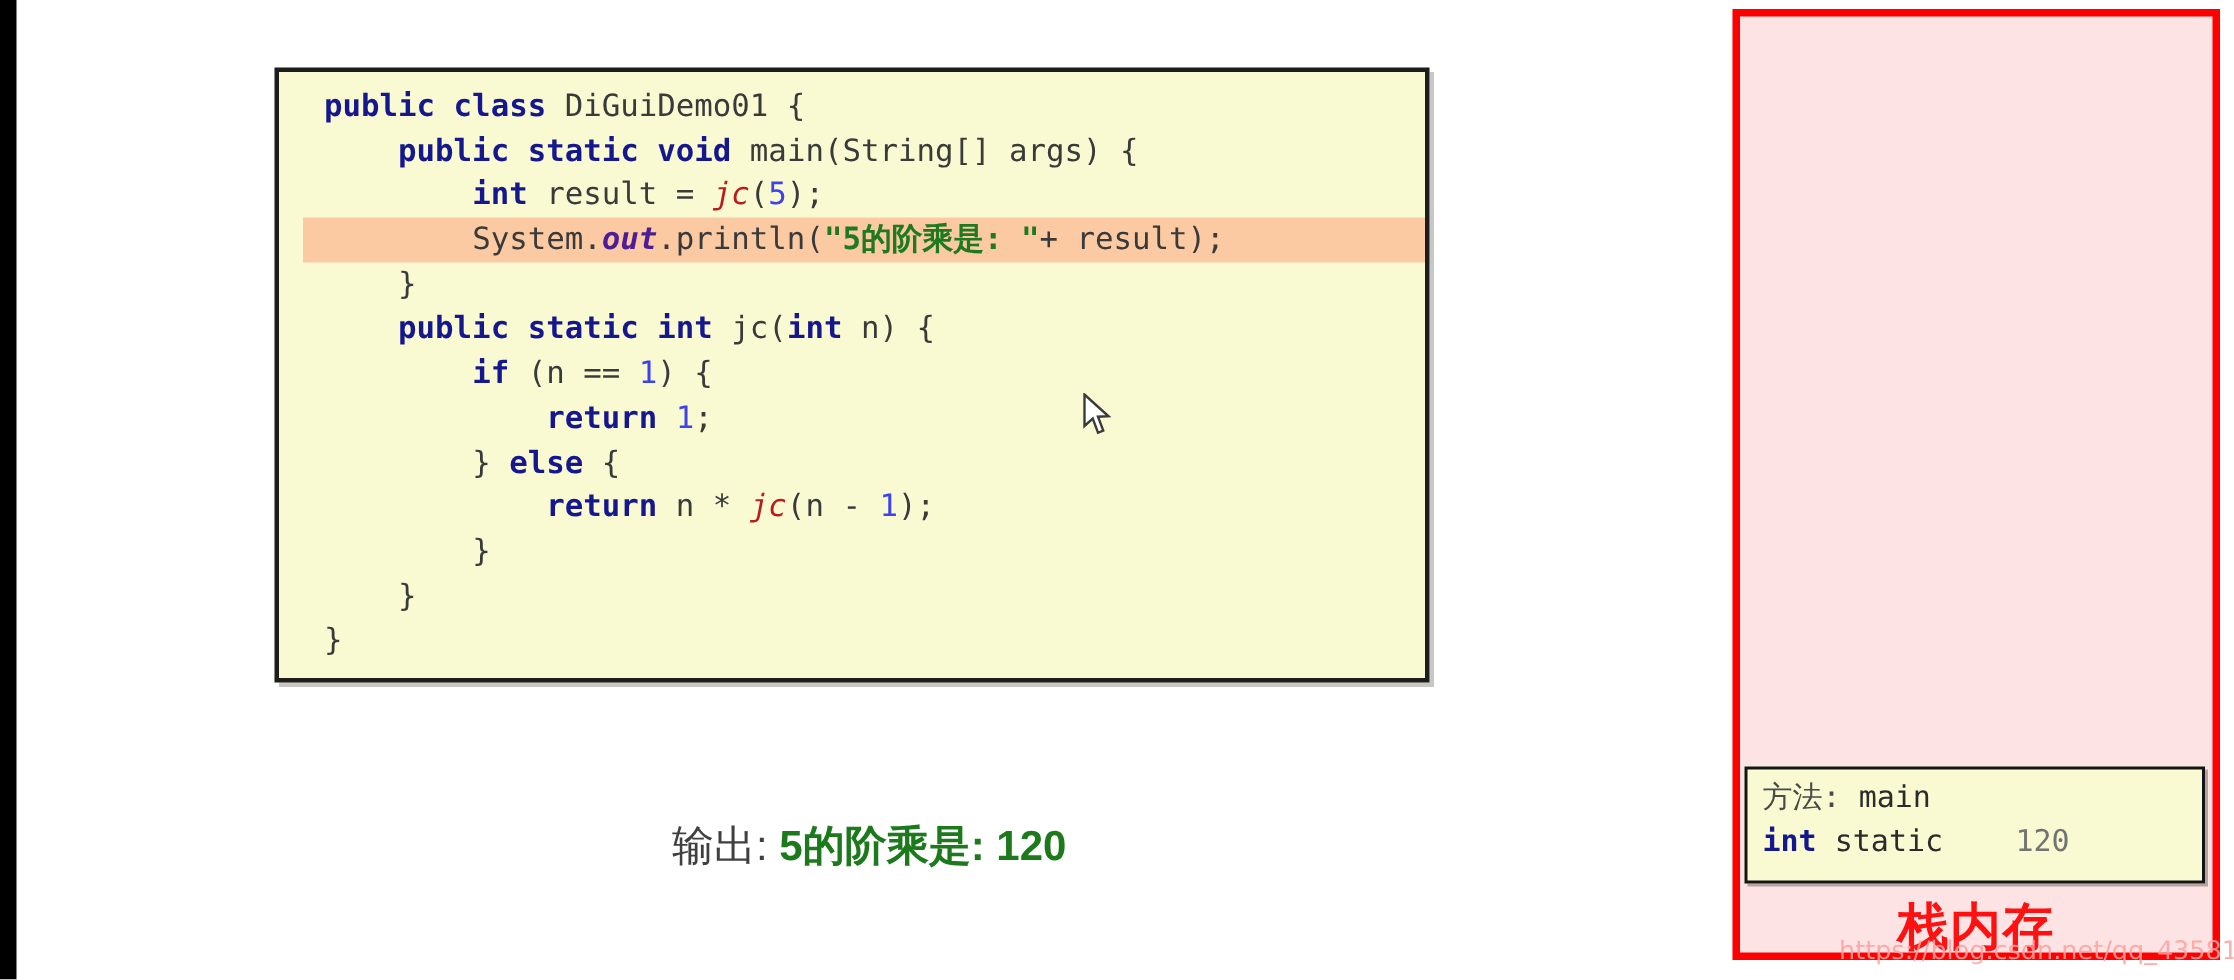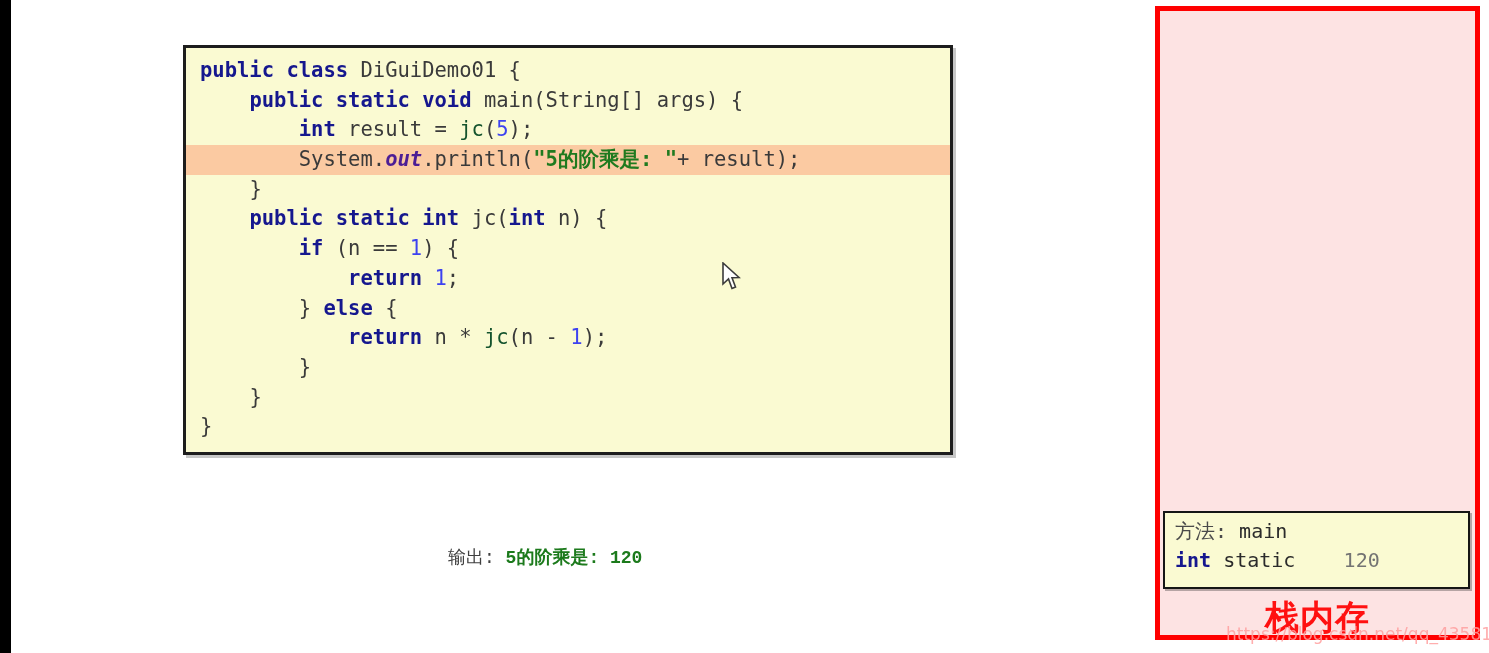--- a/index.html
+++ b/index.html
@@ -43,49 +43,50 @@
     font-family: "DejaVu Sans Mono", "Liberation Mono", monospace;
     font-size: 20.5px;
     line-height: 29.7px;
     color: #3a3a3a;
     white-space: pre;
   }
   .cl {
     position: relative;
     padding-left: 14px;
     height: 29.7px;
+    margin-left: 16px;
   }
   .cl.hl {
     background: #FBCAA2;
   }
   .kw   { color: #15178e; font-weight: bold; }
   .num  { color: #3d42f0; }
   .str  { color: #1f7a1f; font-weight: bold; }
-  .mth  { color: #14532d; }
+  .mth  { color: #b91c1c; font-style: italic; }
   .fld  { color: #4c1d95; font-weight: bold; font-style: italic; }
   .plain{ color: #3a3a3a; }
 
   
   #cursor {
     position: absolute;
     left: 721px;
     top: 262px;
     width: 22px;
     height: 30px;
   }
 
   
   #output-line {
     position: absolute;
     left: 448px;
     top: 545px;
-    font-size: 18px;
+    font-size: 28px;
     font-weight: bold;
     white-space: pre;
-    font-family: Liberation Mono, monospace;
+    font-family: Liberation Sans, sans-serif;
   }
   #output-line .out-label { color: #404040; font-weight: normal; }
   #output-line .out-value { color: #1c7a1c; }
 
   
   #stack-panel {
     position: absolute;
     left: 1155px;
     top: 6px;
     width: 325px;

